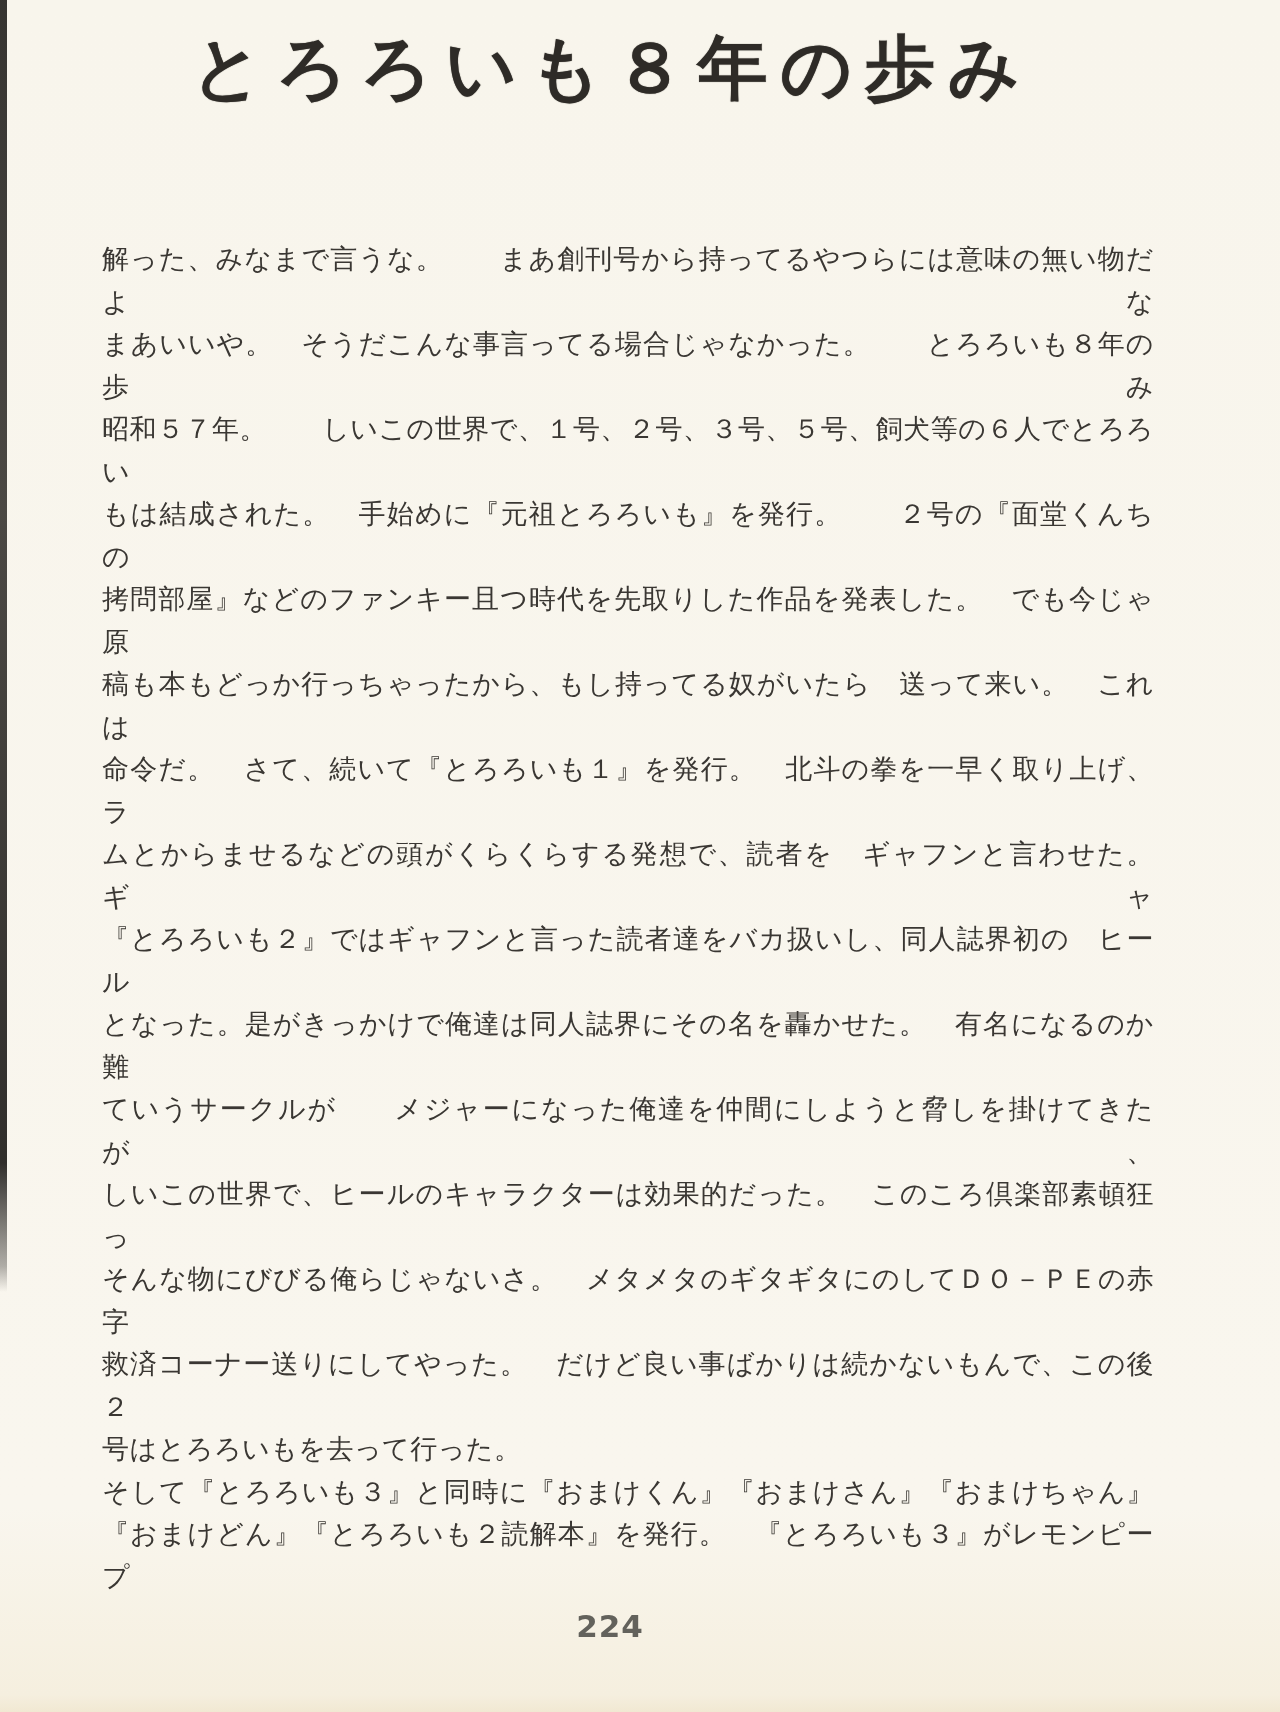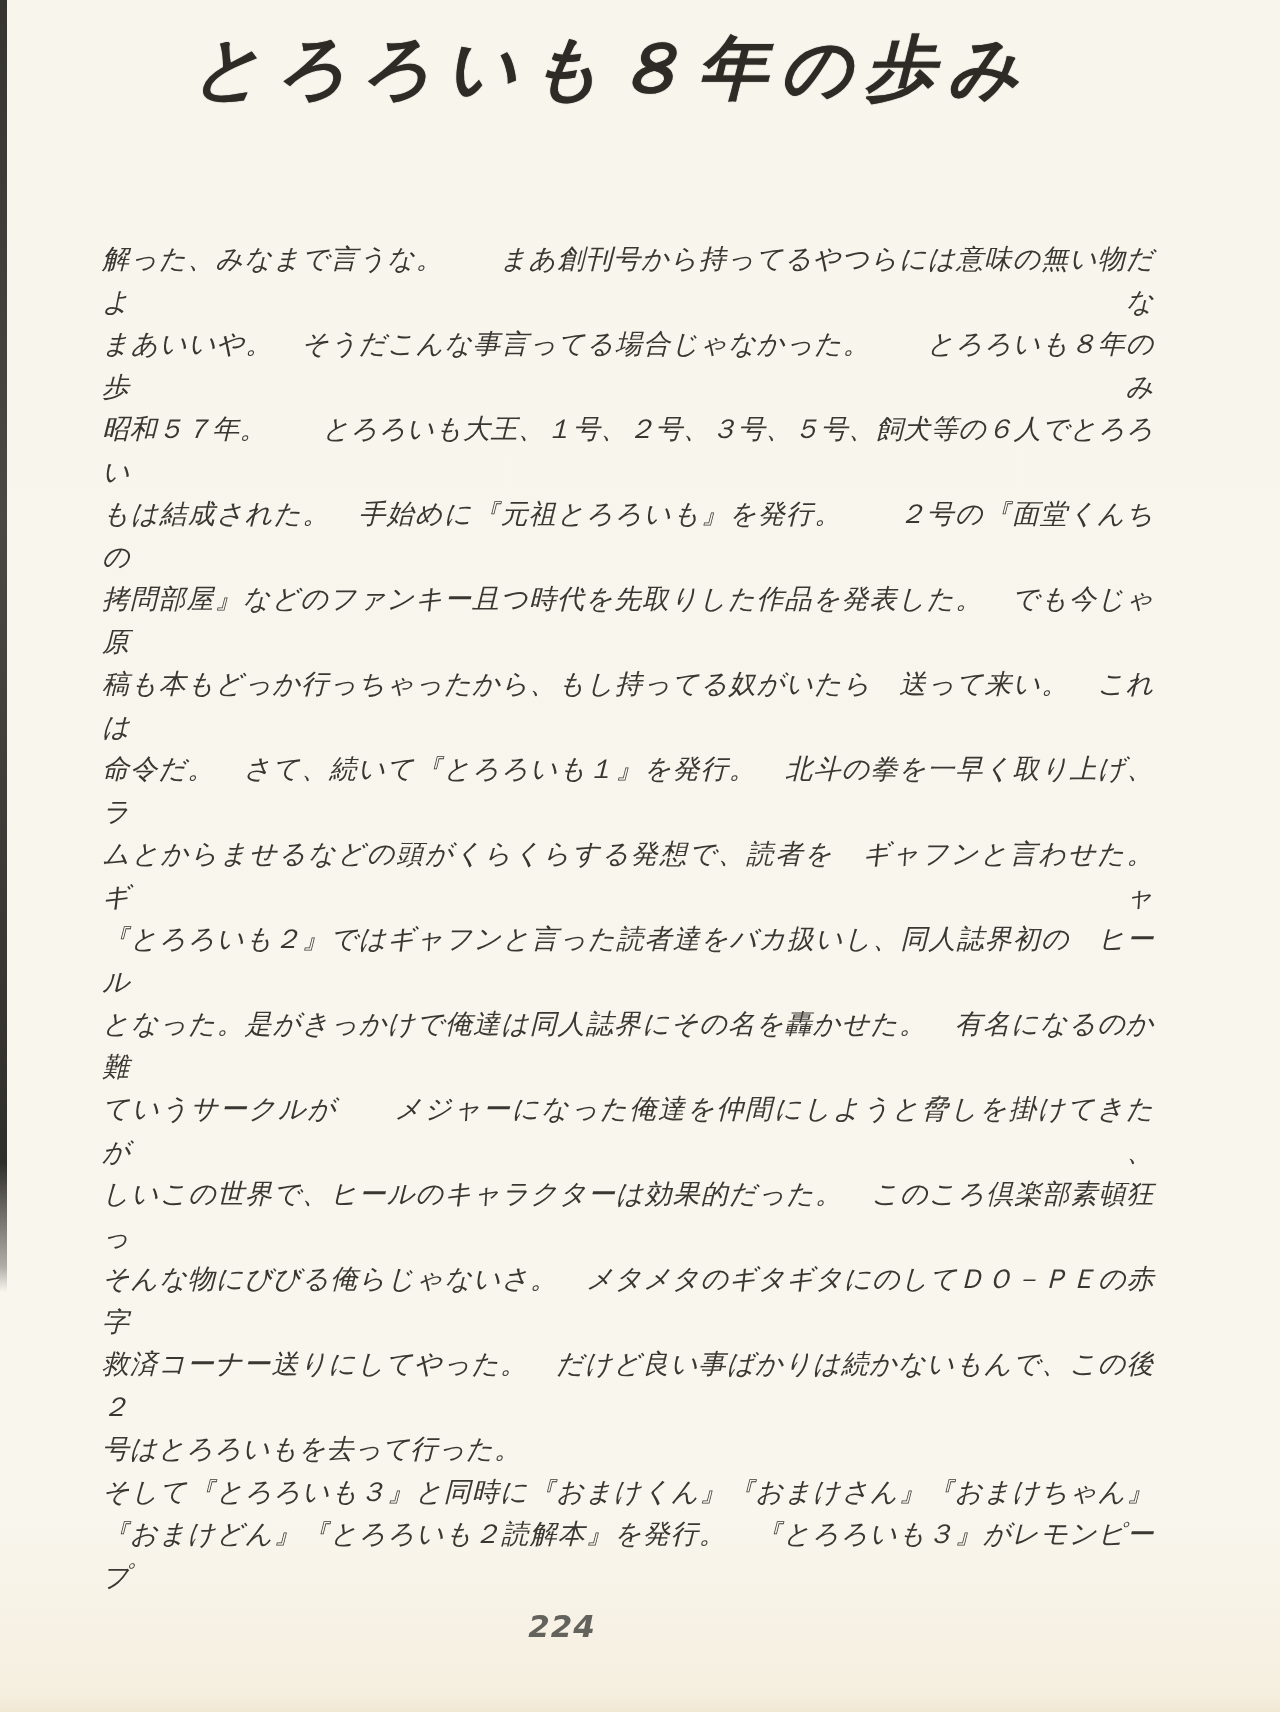--- a/index.html
+++ b/index.html
@@ -6,21 +6,20 @@
     margin: 0;
     padding: 0;
   }
   .page {
     position: relative;
     width: 1280px;
     height: 1712px;
     background: linear-gradient(180deg, #f8f5ec 0%, #f9f6ee 88%, #f5efdf 99%, #f1e8d2 100%);
     overflow: hidden;
     font-family: "DejaVu Serif", "Liberation Serif", serif;
-    font-style: italic;
   }
   .edge-strip {
     position: absolute;
     left: 0;
     top: 0;
     width: 7px;
     height: 1292px;
     background: linear-gradient(180deg,
       rgba(38,36,33,0.92) 0%,
       rgba(45,42,38,0.85) 40%,
@@ -64,35 +63,36 @@
     position: absolute;
     left: 0;
     width: 1124px;
     top: 1608px;
     text-align: center;
     font-family: "DejaVu Sans", "Liberation Sans", sans-serif;
     font-size: 31px;
     font-weight: 600;
     color: #63625c;
     letter-spacing: 1px;
+    padding-left: 48px;
   }
 </style>
 </head>
 <body>
 
 <div class="page">
 
   <div class="edge-strip"></div>
 
   <h1 class="title">とろろいも８年の歩み</h1>
 
   <div class="body-text">
     <div class="line fill">解った、みなまで言うな。　　まあ創刊号から持ってるやつらには意味の無い物だよな</div>
     <div class="line fill">まあいいや。　そうだこんな事言ってる場合じゃなかった。　　とろろいも８年の歩み</div>
-    <div class="line fill">昭和５７年。　　とろろいも大王、１号、２号、３号、５号、飼犬等の６人でとろろい</div>
+    <div class="line fill">昭和５７年。　　しいこの世界で、１号、２号、３号、５号、飼犬等の６人でとろろい</div>
     <div class="line fill">もは結成された。　手始めに『元祖とろろいも』を発行。　　２号の『面堂くんちの</div>
     <div class="line fill">拷問部屋』などのファンキー且つ時代を先取りした作品を発表した。　でも今じゃ原</div>
     <div class="line fill">稿も本もどっか行っちゃったから、もし持ってる奴がいたら　送って来い。　これは</div>
     <div class="line fill">命令だ。　さて、続いて『とろろいも１』を発行。　北斗の拳を一早く取り上げ、ラ</div>
     <div class="line fill">ムとからませるなどの頭がくらくらする発想で、読者を　ギャフンと言わせた。　ギャ</div>
     <div class="line fill">『とろろいも２』ではギャフンと言った読者達をバカ扱いし、同人誌界初の　ヒール</div>
     <div class="line fill">となった。是がきっかけで俺達は同人誌界にその名を轟かせた。　有名になるのか難</div>
     <div class="line fill">ていうサークルが　　メジャーになった俺達を仲間にしようと脅しを掛けてきたが、</div>
     <div class="line fill">しいこの世界で、ヒールのキャラクターは効果的だった。　このころ倶楽部素頓狂っ</div>
     <div class="line fill">そんな物にびびる俺らじゃないさ。　メタメタのギタギタにのしてＤＯ－ＰＥの赤字</div>

